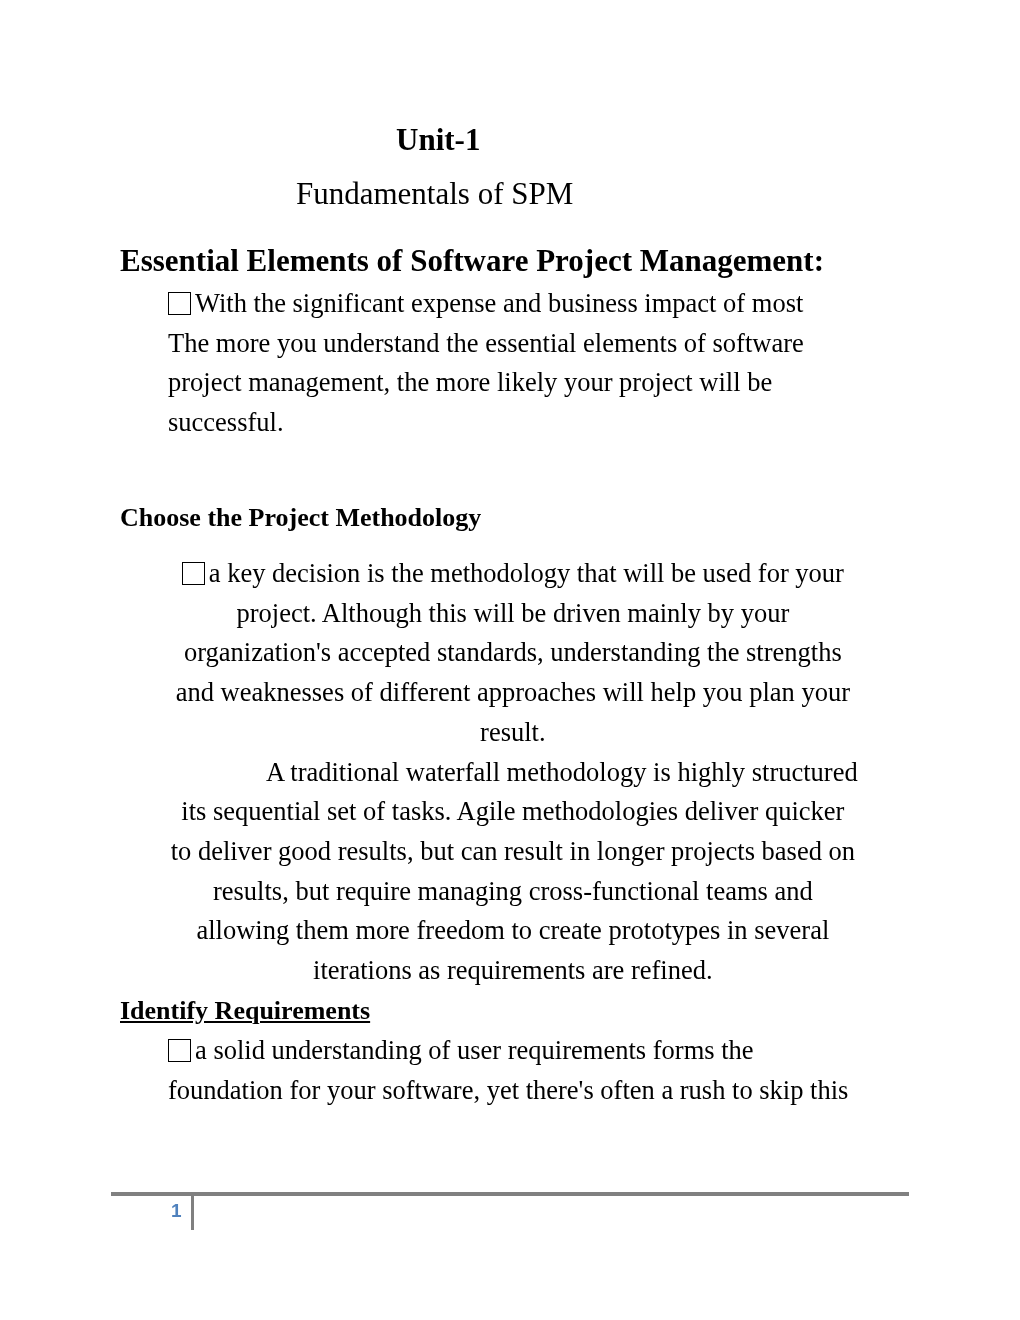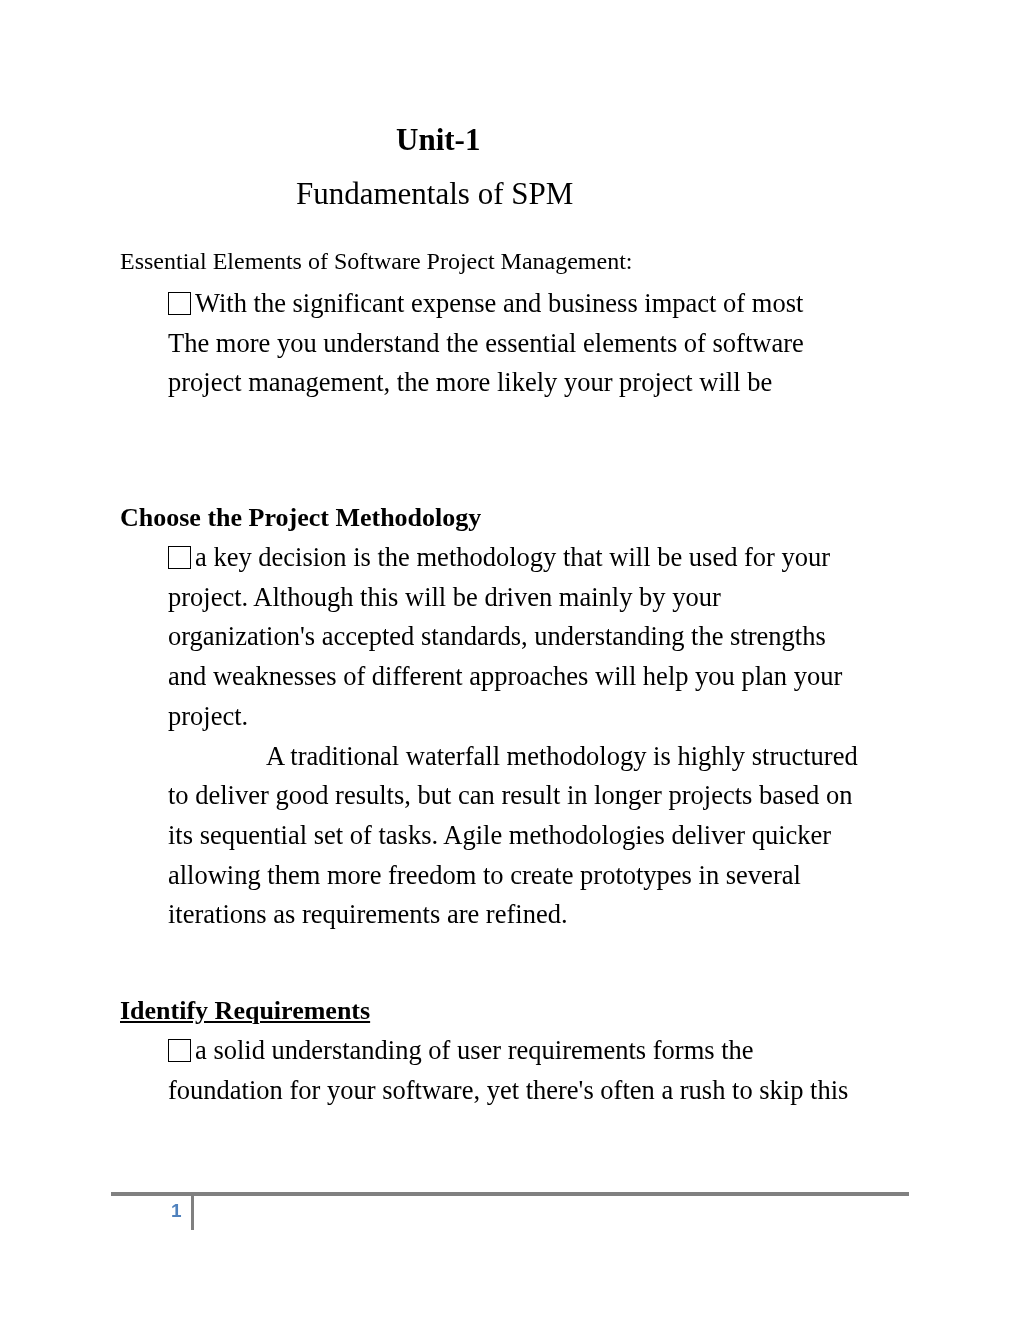--- a/index.html
+++ b/index.html
@@ -1,21 +1,21 @@
 <!DOCTYPE html>
 <html><head>
 <meta charset="utf-8">
 <style>
   html, body { margin:0; padding:0; background:#ffffff; }
   body { width:1020px; height:1320px; position:relative; overflow:hidden;
          font-family:"Liberation Serif","DejaVu Serif",serif; color:#000; }
   .page { position:absolute; left:0; top:0; width:1020px; height:1320px; }
   .title1 { position:absolute; left:396px; top:120px; font-size:31px; font-weight:bold; line-height:40px;text-align:right; }
   .title2 { position:absolute; left:296px; top:174px; font-size:31px; font-weight:normal; line-height:40px;text-align:right; }
-  .h1 { position:absolute; left:120px; top:241px; font-size:24px; font-weight:normal; line-height:40px; white-space:nowrap; }
+  .h1 { position:absolute; left:120px; top:241px; font-size:31px; font-weight:bold; line-height:40px; white-space:nowrap; }
   .h2 { position:absolute; left:120px; font-size:26px; font-weight:bold; line-height:36px; white-space:nowrap; }
   .para { position:absolute; left:120px; font-size:26.5px; line-height:39.7px; }
   .line { white-space:nowrap; display:block;margin-left:48px; }
   .box { display:inline-block; width:23px; height:23px; border:1.6px solid #000; box-sizing:border-box;
          vertical-align:-3px; margin-right:4px; }
   .indent { padding-left:98px; }
   .footer-rule { position:absolute; left:111px; top:1192px; width:798px; height:4px; background:#808080; }
   .footer-vrule { position:absolute; left:191px; top:1194px; width:3px; height:36px; background:#808080; }
   .page-num { position:absolute; left:171px; top:1200px; font-family:"Liberation Sans","DejaVu Sans",sans-serif;
               font-weight:bold; font-size:19px; color:#4f81bd; }
@@ -26,32 +26,34 @@
 <div class="page">
 
   <div class="title1">Unit-1</div>
   <div class="title2">Fundamentals of SPM</div>
   <div class="h1">Essential Elements of Software Project Management:</div>
 
   <div class="para" style="top:284px;">
     <span class="line"><span class="box"></span><span>With the significant expense and business impact of most</span></span>
     <span class="line">The more you understand the essential elements of software</span>
     <span class="line">project management, the more likely your project will be</span>
+    <span class="line">successful.</span>
   </div>
 
   <div class="h2" style="top:500px;">Choose the Project Methodology</div>
-  <div class="para" style="top:538px;">
+  <div class="para" style="top:554px;text-align:center;">
     <span class="line"><span class="box"></span><span>a key decision is the methodology that will be used for your</span></span>
     <span class="line">project. Although this will be driven mainly by your</span>
     <span class="line">organization's accepted standards, understanding the strengths</span>
     <span class="line">and weaknesses of different approaches will help you plan your</span>
-    <span class="line">project.</span>
+    <span class="line">result.</span>
     <span class="line indent">A traditional waterfall methodology is highly structured</span>
+    <span class="line">its sequential set of tasks. Agile methodologies deliver quicker</span>
     <span class="line">to deliver good results, but can result in longer projects based on</span>
-    <span class="line">its sequential set of tasks. Agile methodologies deliver quicker</span>
+    <span class="line">results, but require managing cross-functional teams and</span>
     <span class="line">allowing them more freedom to create prototypes in several</span>
     <span class="line">iterations as requirements are refined.</span>
   </div>
 
   <div class="h2" style="top:993px;text-decoration:underline;">Identify Requirements</div>
   <div class="para" style="top:1031px;">
     <span class="line"><span class="box"></span><span>a solid understanding of user requirements forms the</span></span>
     <span class="line">foundation for your software, yet there's often a rush to skip this</span>
   </div>
 

